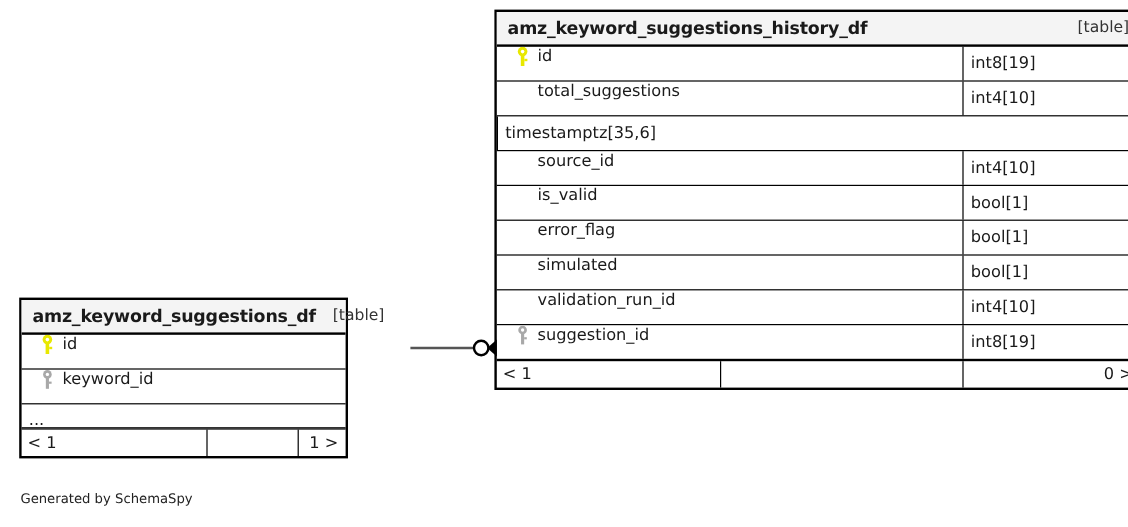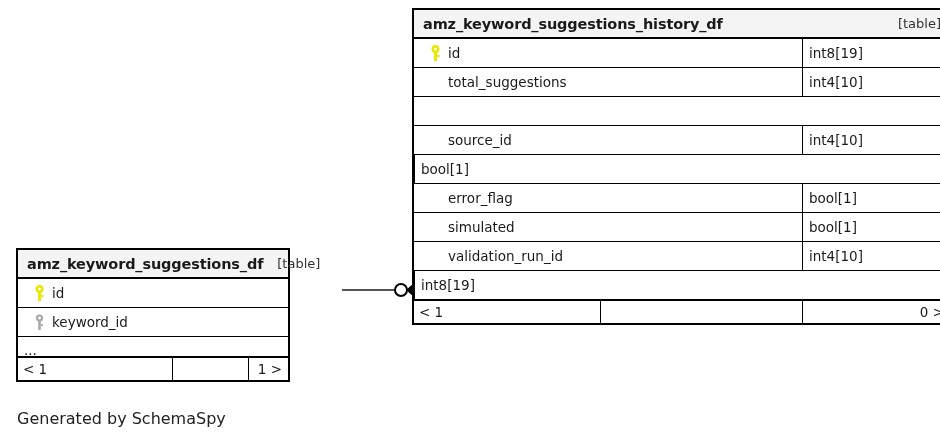--- a/index.html
+++ b/index.html
@@ -56,21 +56,21 @@
     align-items: stretch;
     border-bottom: 1.5px solid #000000;
     box-sizing: border-box;
     height: 29px;
   }
   .row:last-of-type { border-bottom: none; }
 
   .cell-name {
     flex: 1 1 auto;
     display: flex;
-    align-items: center;
+    align-items: flex-start;
     box-sizing: border-box;
     padding-left: 8px;
     min-width: 0;
   }
   .cell-type {
     flex: 0 0 auto;
     display: flex;
     align-items: center;
     box-sizing: border-box;
     border-left: 1.5px solid #000000;
@@ -154,21 +154,21 @@
     width: 78px;
     height: 26px;
     overflow: visible;
   }
 
   
   #credit {
     position: absolute;
     left: 17px;
     top: 409px;
-    font-size: 16px;
+    font-size: 11px;
     color: #222222;
     white-space: nowrap;
   }
 </style>
 </head>
 <body>
 
 <div class="entity" id="entity-child">
   <div class="entity-header">
     <span class="entity-title">amz_keyword_suggestions_df</span>
@@ -239,31 +239,36 @@
 
   <div class="row">
     <div class="cell-name">
       <span class="keyslot"></span>
       <span class="col-name">total_suggestions</span>
     </div>
     <div class="cell-type">int4[10]</div>
   </div>
 
   <div class="row">
+    <div class="cell-type">timestamptz[35,6]</div>
   </div>
 
   <div class="row">
     <div class="cell-name">
       <span class="keyslot"></span>
       <span class="col-name">source_id</span>
     </div>
     <div class="cell-type">int4[10]</div>
   </div>
 
   <div class="row">
+    <div class="cell-name">
+      <span class="keyslot"></span>
+      <span class="col-name">is_valid</span>
+    </div>
     <div class="cell-type">bool[1]</div>
   </div>
 
   <div class="row">
     <div class="cell-name">
       <span class="keyslot"></span>
       <span class="col-name">error_flag</span>
     </div>
     <div class="cell-type">bool[1]</div>
   </div>
@@ -278,20 +283,31 @@
 
   <div class="row">
     <div class="cell-name">
       <span class="keyslot"></span>
       <span class="col-name">validation_run_id</span>
     </div>
     <div class="cell-type">int4[10]</div>
   </div>
 
   <div class="row">
+    <div class="cell-name">
+      <span class="keyslot">
+        <svg width="11" height="17" viewBox="0 0 11 17">
+          <circle cx="5.5" cy="4" r="3.6" fill="#a8a8a8"></circle>
+          <circle cx="5.5" cy="4" r="1.4" fill="#ffffff"></circle>
+          <rect x="4.2" y="7" width="2.6" height="9" fill="#a8a8a8"></rect>
+          <rect x="6.8" y="10" width="2.2" height="1.8" fill="#a8a8a8"></rect>
+        </svg>
+      </span>
+      <span class="col-name">suggestion_id</span>
+    </div>
     <div class="cell-type">int8[19]</div>
   </div>
 
   <div class="entity-footer">
     <div class="foot-cell foot-left">&lt; 1</div>
     <div class="foot-cell foot-mid"></div>
     <div class="foot-cell foot-right">0 &gt;</div>
   </div>
 </div>
 

